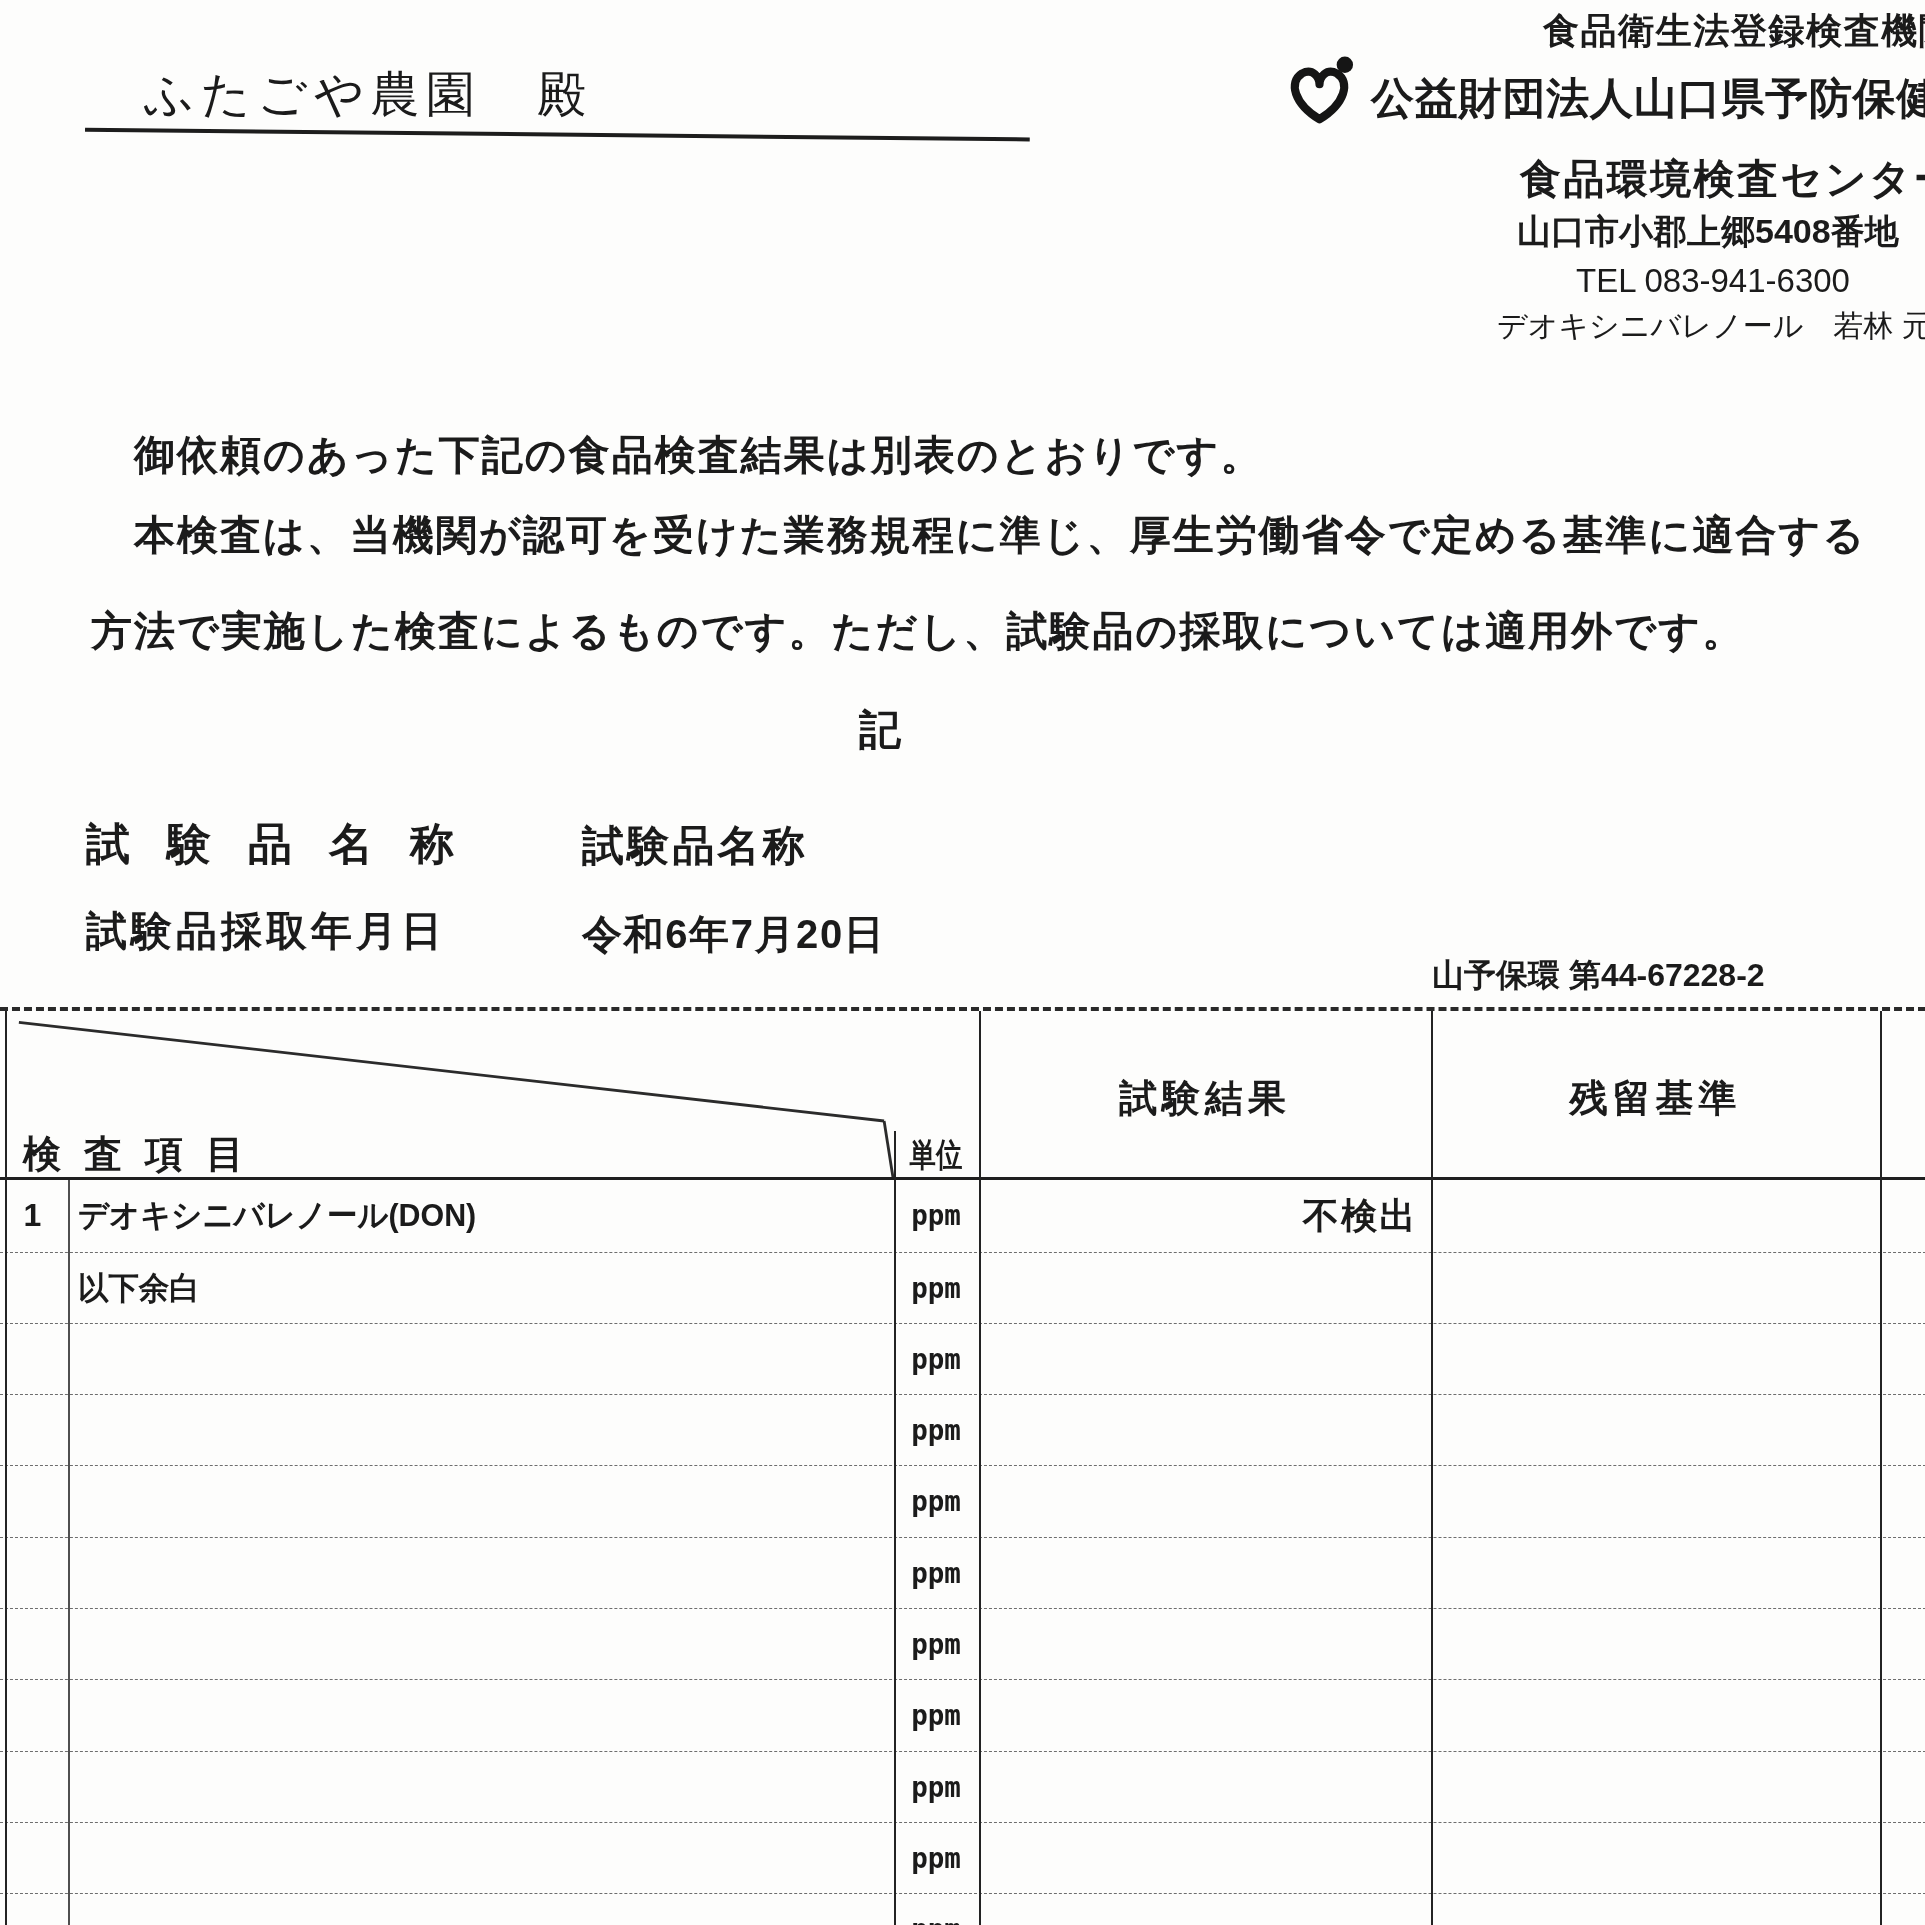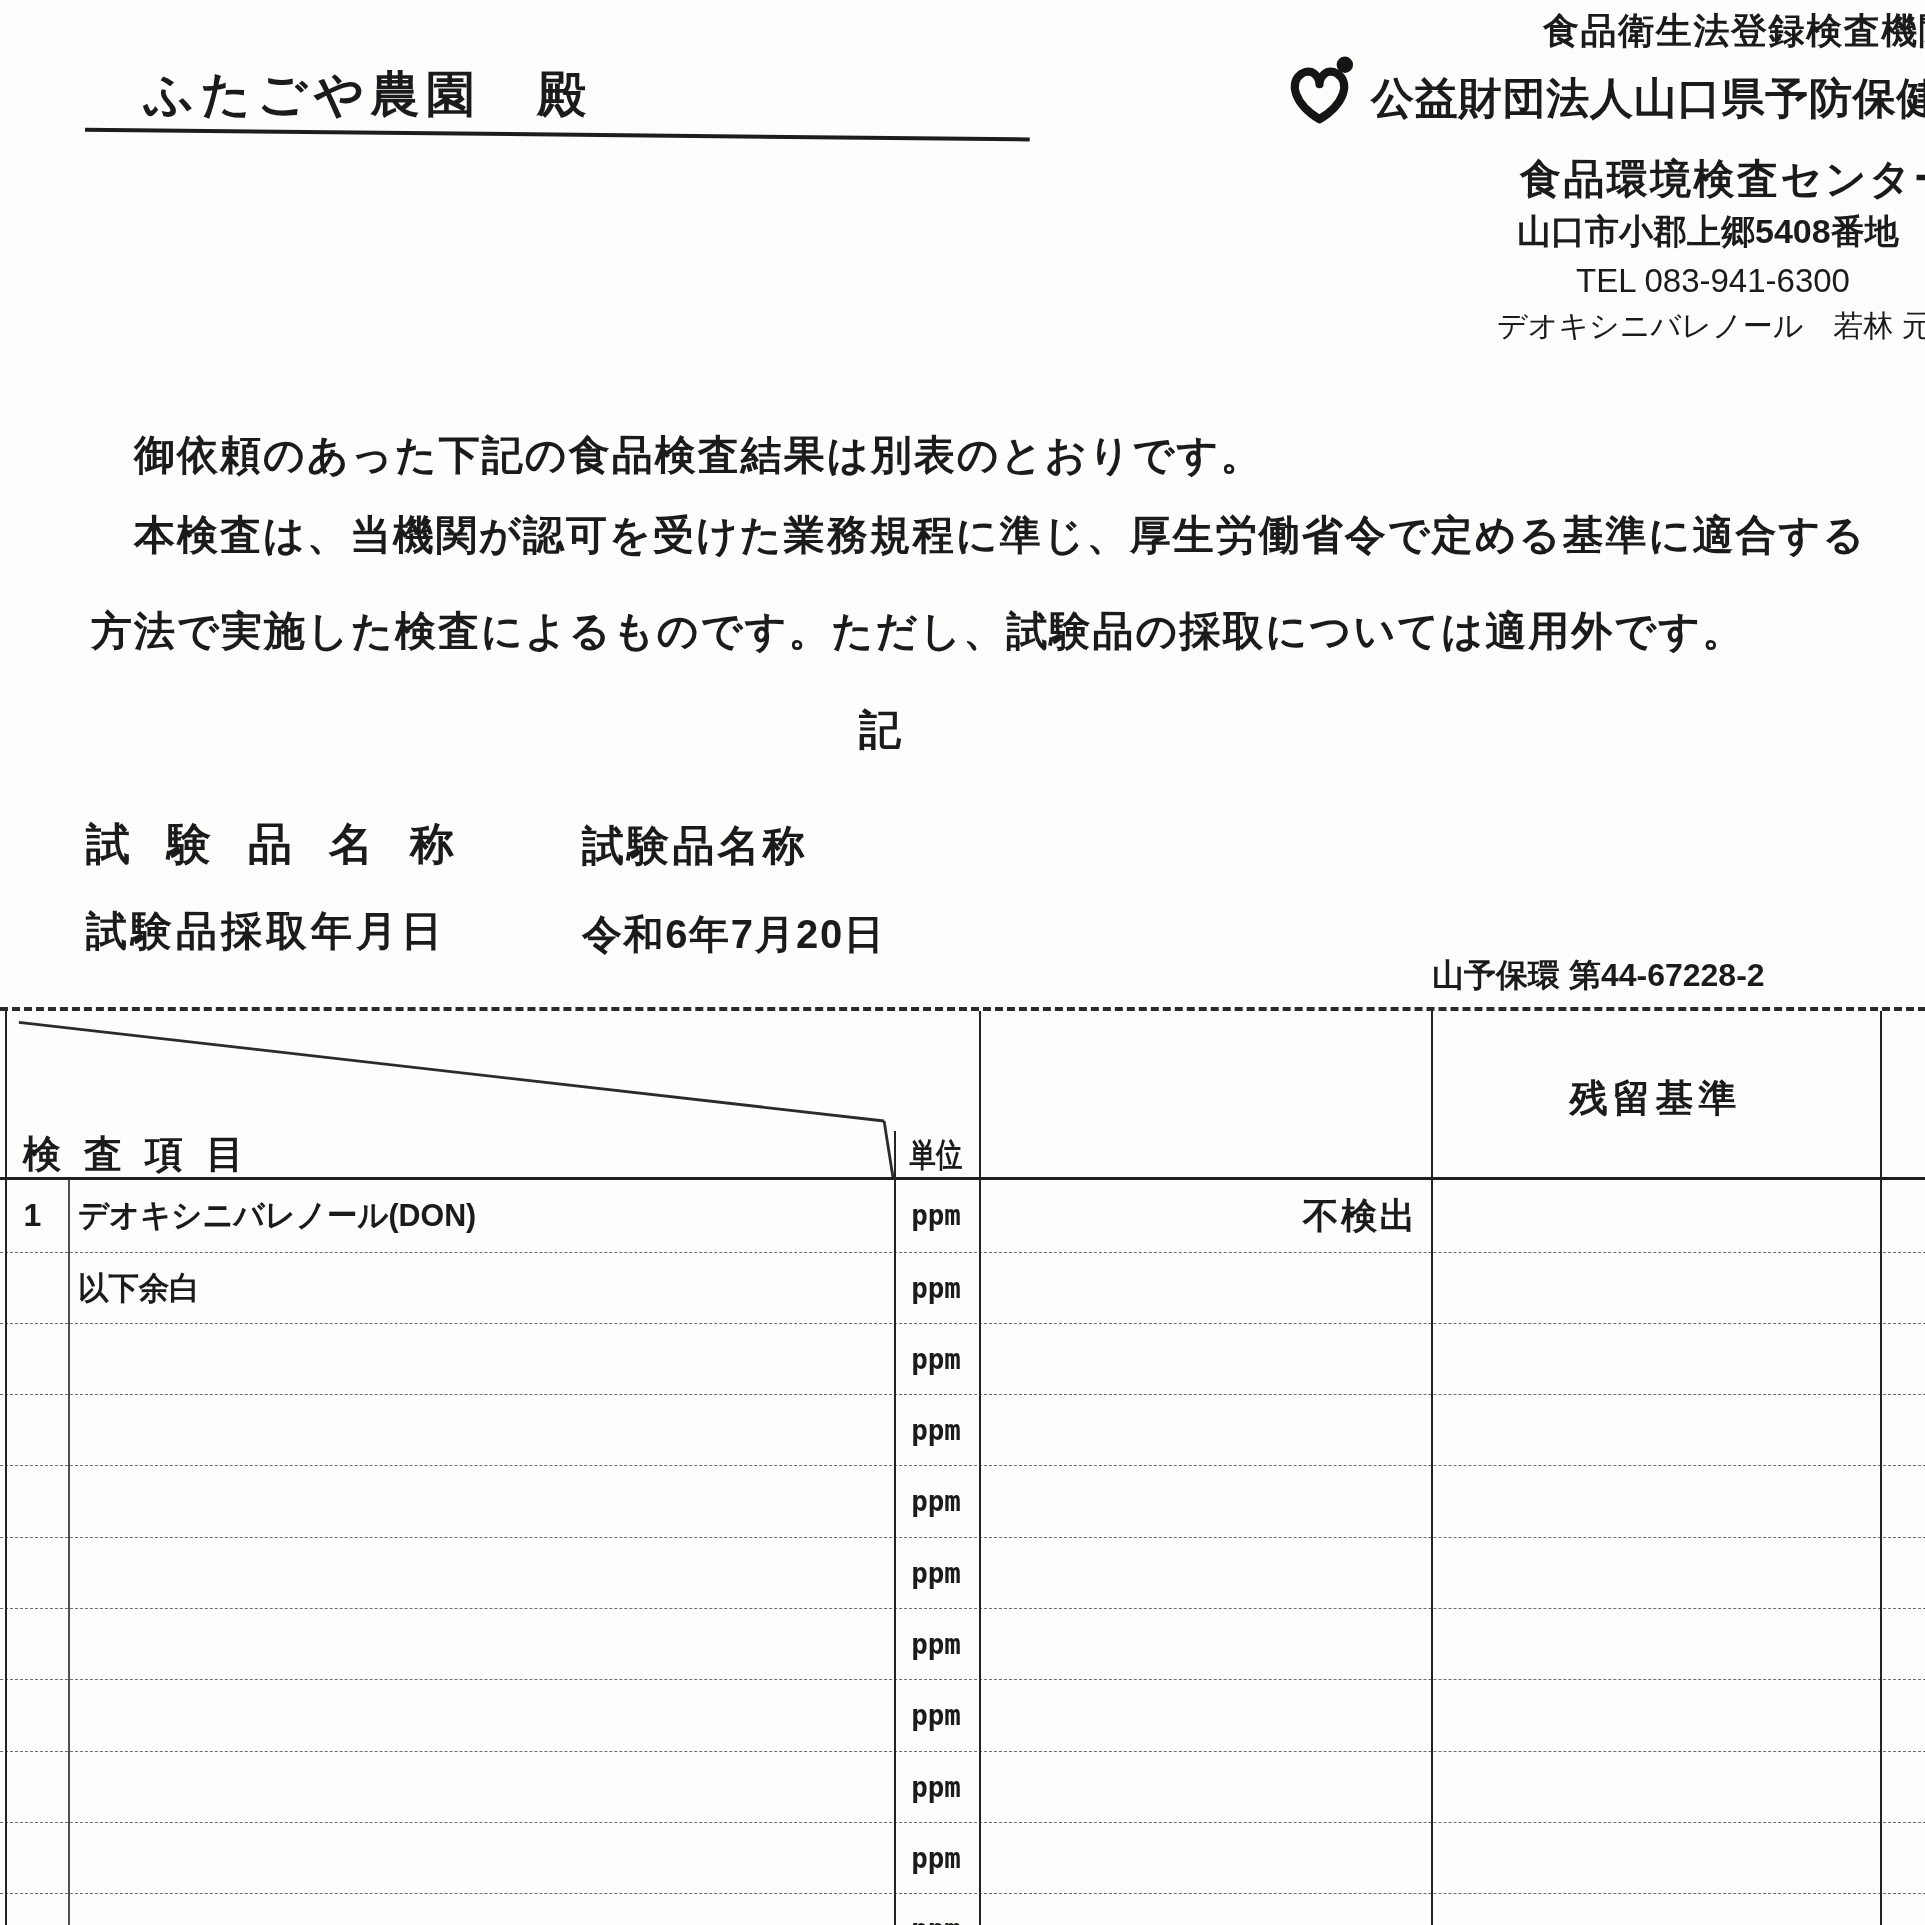--- a/index.html
+++ b/index.html
@@ -4,21 +4,21 @@
 <style>
   html,body{margin:0;padding:0;}
   body{
     width:1926px;height:1926px;overflow:hidden;position:relative;
     background:#fdfdfc;color:#1b1b1b;
     font-family:"Liberation Sans","DejaVu Sans",sans-serif;
   }
   .abs{position:absolute;white-space:nowrap;}
 
   
-  .addressee{left:144px;top:62px;font-size:49px;font-weight:bold;letter-spacing:6.5px;}
+  .addressee{left:144px;top:62px;font-size:49px;font-weight:normal;letter-spacing:6.5px;}
   .addr-underline{left:81px;top:120px;width:956px;height:27.5px;}
   .lh-reg{left:1543px;top:6.5px;font-size:36px;font-weight:600;letter-spacing:1.6px;}
   .lh-logo{left:1278px;top:55px;width:83px;height:78px;}
   .lh-org{left:1371px;top:70px;font-size:43px;font-weight:600;letter-spacing:0.8px;}
   .lh-center{left:1520px;top:152px;font-size:41px;font-weight:600;letter-spacing:2.4px;}
   .lh-address{left:1517px;top:209px;font-size:34px;font-weight:600;}
   .lh-tel{left:1576px;top:262px;font-size:33px;font-weight:500;}
   .lh-signer{left:1497px;top:306px;font-size:30px;font-weight:500;}
 
   
@@ -95,20 +95,21 @@
 <div class="abs ref-number">山予保環 第44-67228-2</div>
 
 <div class="report-table">
   <svg class="diag-svg" viewBox="0 0 1208 209" width="979" height="169">
     <line x1="22" y1="14" x2="1092" y2="136" stroke="#2b2b2b" stroke-width="3.5"></line>
     <line x1="1092" y1="136" x2="1103" y2="206" stroke="#2b2b2b" stroke-width="3.5"></line>
   </svg>
 
   <div class="abs th-item">検査項目</div>
   <div class="abs th-unit">単位</div>
+  <div class="abs th-result">試験結果</div>
   <div class="abs th-standard">残留基準</div>
 
   <div>
       <div class="t-row" style="top: 169px; border-top: none;">
     <div class="cell cell-no">1</div>
     <div class="cell cell-item">デオキシニバレノール(DON)</div>
     <div class="cell cell-unit">ppm</div>
     <div class="cell cell-result">不検出</div>
   </div>
       <div class="t-row" style="top: 241px;">

